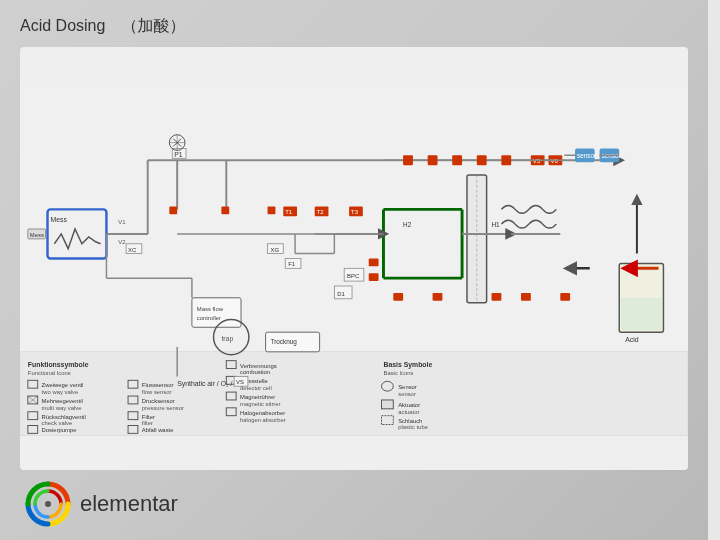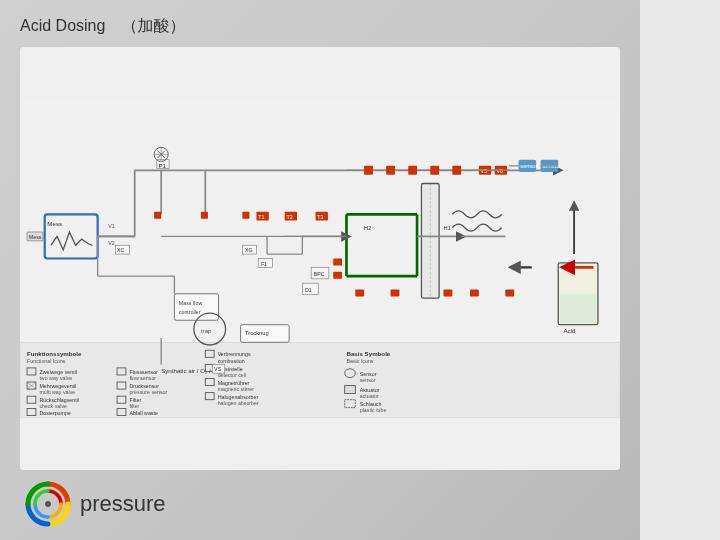--- a/index.html
+++ b/index.html
@@ -8,21 +8,21 @@
       width: 720px;
       height: 540px;
       background: #e8e8e8;
       font-family: Arial, sans-serif;
       overflow: hidden;
       display: flex;
       flex-direction: column;
     }
 
     .page-container {
-      width: 640px;
+      width: 708px;
       height: 540px;
       background: linear-gradient(135deg, #d0d0d0 0%, #c8c8c8 50%, #b8b8b8 100%);
       display: flex;
       flex-direction: column;
       padding: 16px 20px 12px 20px;
     }
 
     .title-bar {
       display: flex;
       align-items: center;
@@ -346,17 +346,17 @@
         <path d="M24,44 A20,20 0 0,1 4,24" fill="none" stroke="#0066cc" stroke-width="5" stroke-linecap="round"></path>
         <path d="M4,24 A20,20 0 0,1 24,4" fill="none" stroke="#009900" stroke-width="5" stroke-linecap="round"></path>
 
         <path d="M24,11 A13,13 0 0,1 37,24" fill="none" stroke="#cc0000" stroke-width="3.5" stroke-linecap="round"></path>
         <path d="M37,24 A13,13 0 0,1 24,37" fill="none" stroke="#ffaa00" stroke-width="3.5" stroke-linecap="round"></path>
         <path d="M24,37 A13,13 0 0,1 11,24" fill="none" stroke="#3399ff" stroke-width="3.5" stroke-linecap="round"></path>
         <path d="M11,24 A13,13 0 0,1 24,11" fill="none" stroke="#33cc33" stroke-width="3.5" stroke-linecap="round"></path>
 
         <circle cx="24" cy="24" r="3" fill="#555"></circle>
       </svg>
-      <span class="logo-text">pressure</span>
+      <span class="logo-text">elementar</span>
     </div>
   </div>
 
 </div>
 
 </body></html>

